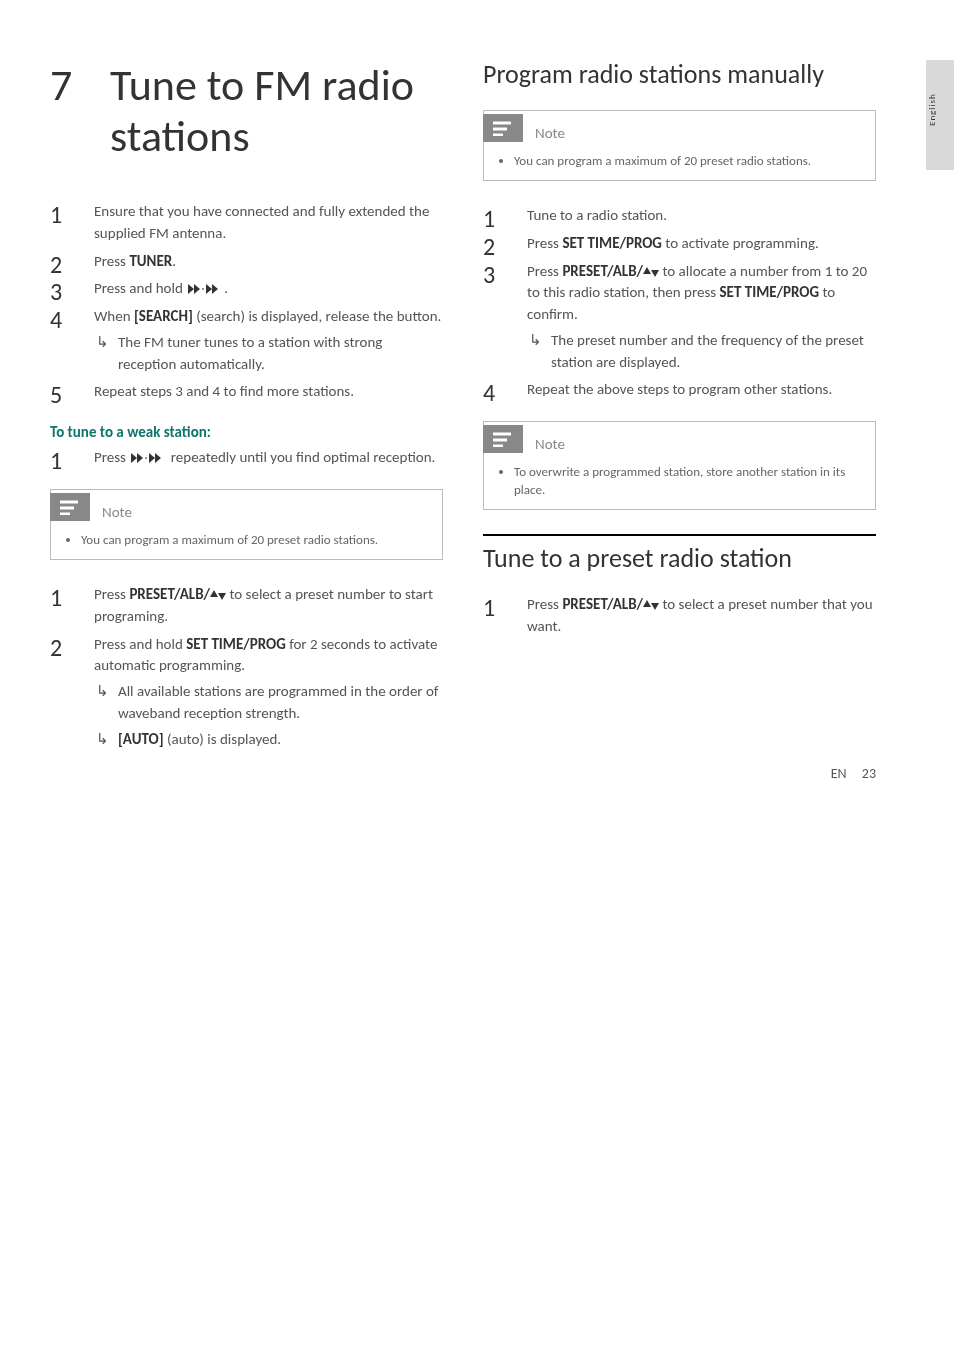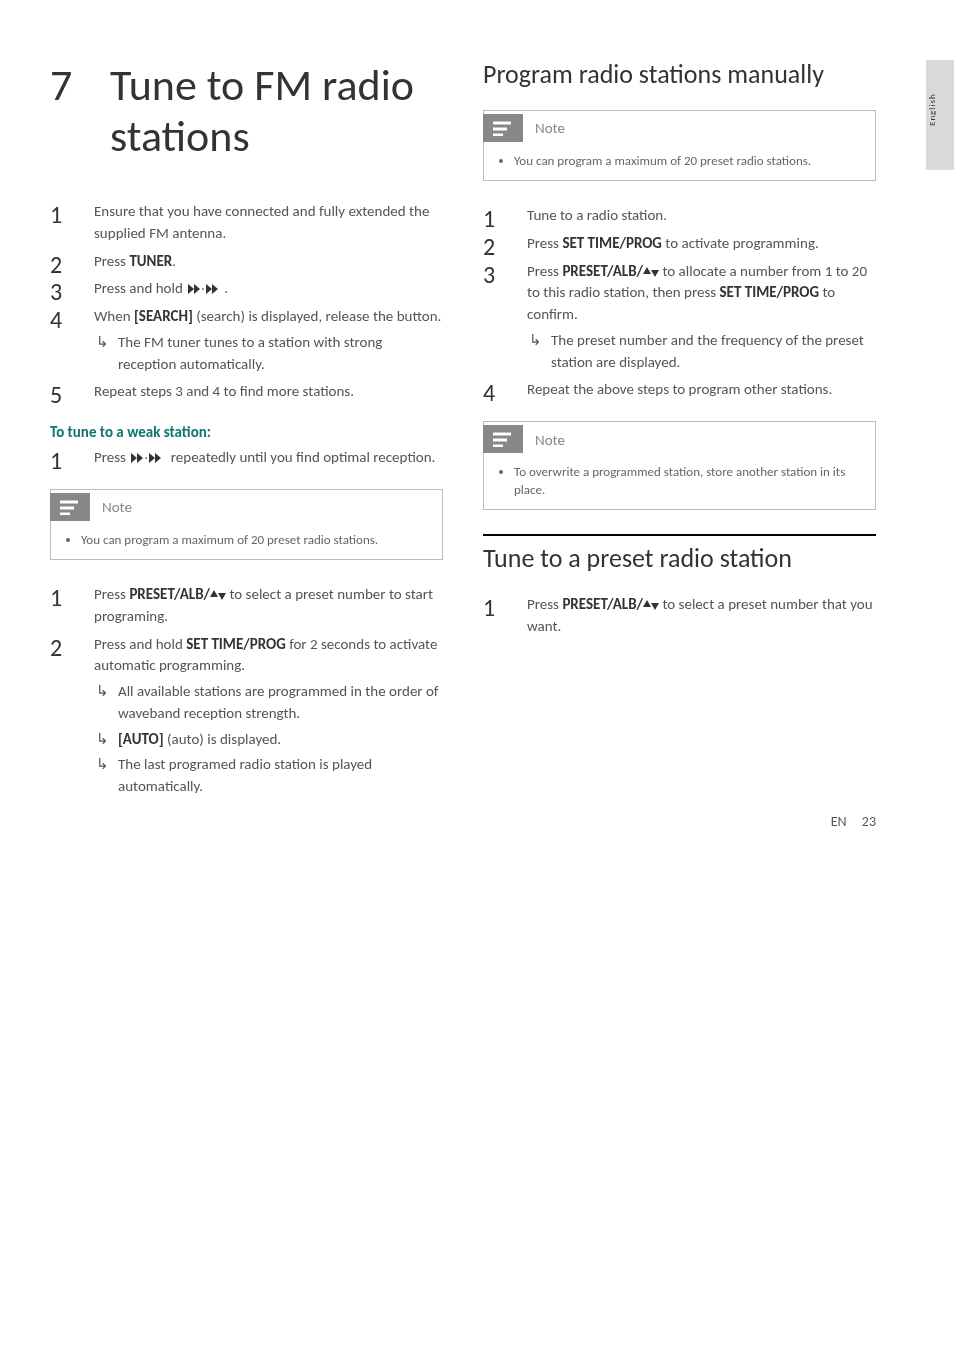--- a/index.html
+++ b/index.html
@@ -111,21 +111,21 @@
     margin: 18px 0 6px 0;
     font-weight: 700;
   }
   .note-box {
     border: 1px solid #bbb;
     margin: 16px 0 24px 0;
     position: relative;
   }
   .note-head {
     display: flex;
-    align-items: center;
+    align-items: flex-end;
     padding: 4px 0 4px 0;
   }
   .note-icon {
     width: 40px;
     height: 28px;
     background: #888;
     position: relative;
     flex-shrink: 0;
     margin-left: -1px;
     margin-top: -1px;
@@ -232,21 +232,20 @@
         <span>Press </span><b>PRESET/ALB/</b><span class="icon-inline"><svg width="16" height="12" viewBox="0 0 16 12">
               <path d="M4 11 L0 4 L8 4 Z" fill="#333" transform="rotate(180 4 6)"></path>
               <path d="M12 1 L8 8 L16 8 Z" fill="#333" transform="rotate(180 12 6)"></path>
             </svg></span><span> to select a preset number to start programing.</span>
       </li>
       <li>
         <span>Press and hold </span><b>SET TIME/PROG</b><span> for 2 seconds to activate automatic programming.</span>
         <ul class="sub-result">
           <li>All available stations are programmed in the order of waveband reception strength.</li>
           <li><b>[AUTO]</b><span> (auto) is displayed.</span></li>
-          <li>The last programed radio station is played automatically.</li>
         </ul>
       </li>
     </ol>
 
   </div>
 
   <div class="col" style="padding-right:28px;">
 
     <h2 class="section noborder">Program radio stations manually</h2>
 

